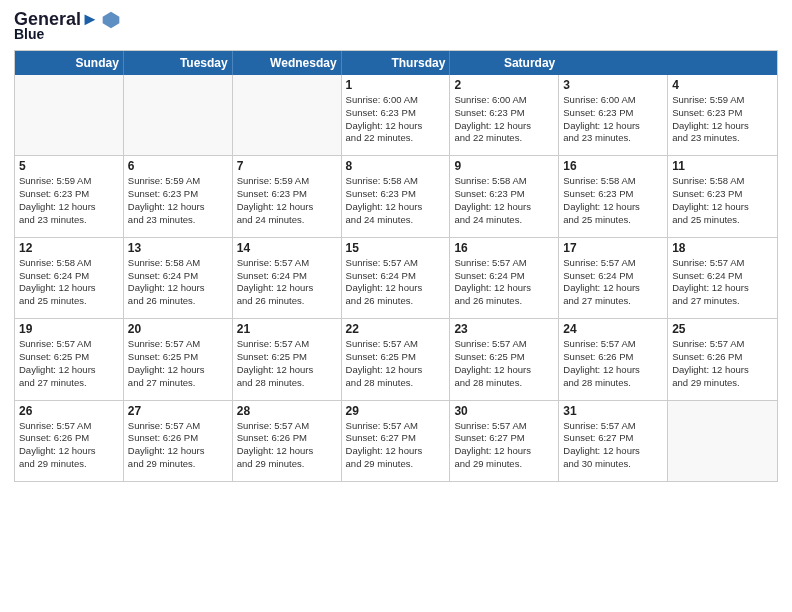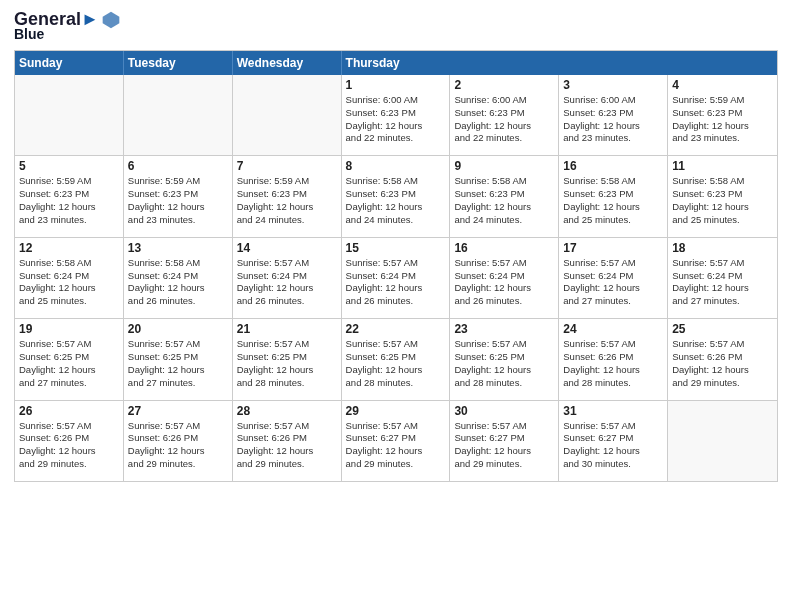--- a/index.html
+++ b/index.html
@@ -65,21 +65,21 @@
       display: grid;
       grid-template-columns: repeat(7, 1fr);
       background: #2366a8;
     }
     .cal-header-cell {
       color: #fff;
       font-weight: bold;
       font-size: 12px;
       padding: 5px 4px;
       border-right: 1px solid #4a85c0;
-      text-align: left;
+      text-align: right;
     }
     .cal-header-cell:last-child { border-right: none; }
     .cal-body {
       display: flex;
       flex-direction: column;
       flex: 1;
     }
     .cal-row {
       display: grid;
       grid-template-columns: repeat(7, 1fr);
@@ -129,20 +129,21 @@
       <div class="location"></div>
     </div>
   </div>
 
   <div class="calendar">
     <div class="cal-header" id="cal-header">
         <div class="cal-header-cell">Sunday</div>
         <div class="cal-header-cell">Tuesday</div>
         <div class="cal-header-cell">Wednesday</div>
         <div class="cal-header-cell">Thursday</div>
+        <div class="cal-header-cell">Saturday</div>
       </div>
     <div class="cal-body" id="cal-body">
         <div class="cal-row">
           <div class="cal-cell empty"></div>
           <div class="cal-cell empty"></div>
           <div class="cal-cell empty"></div>
           <div class="cal-cell">
             <div class="day-num">1</div>
             <div class="day-info">Sunrise: 6:00 AM<br>Sunset: 6:23 PM<br>Daylight: 12 hours<br>and 22 minutes.</div>
           </div>

